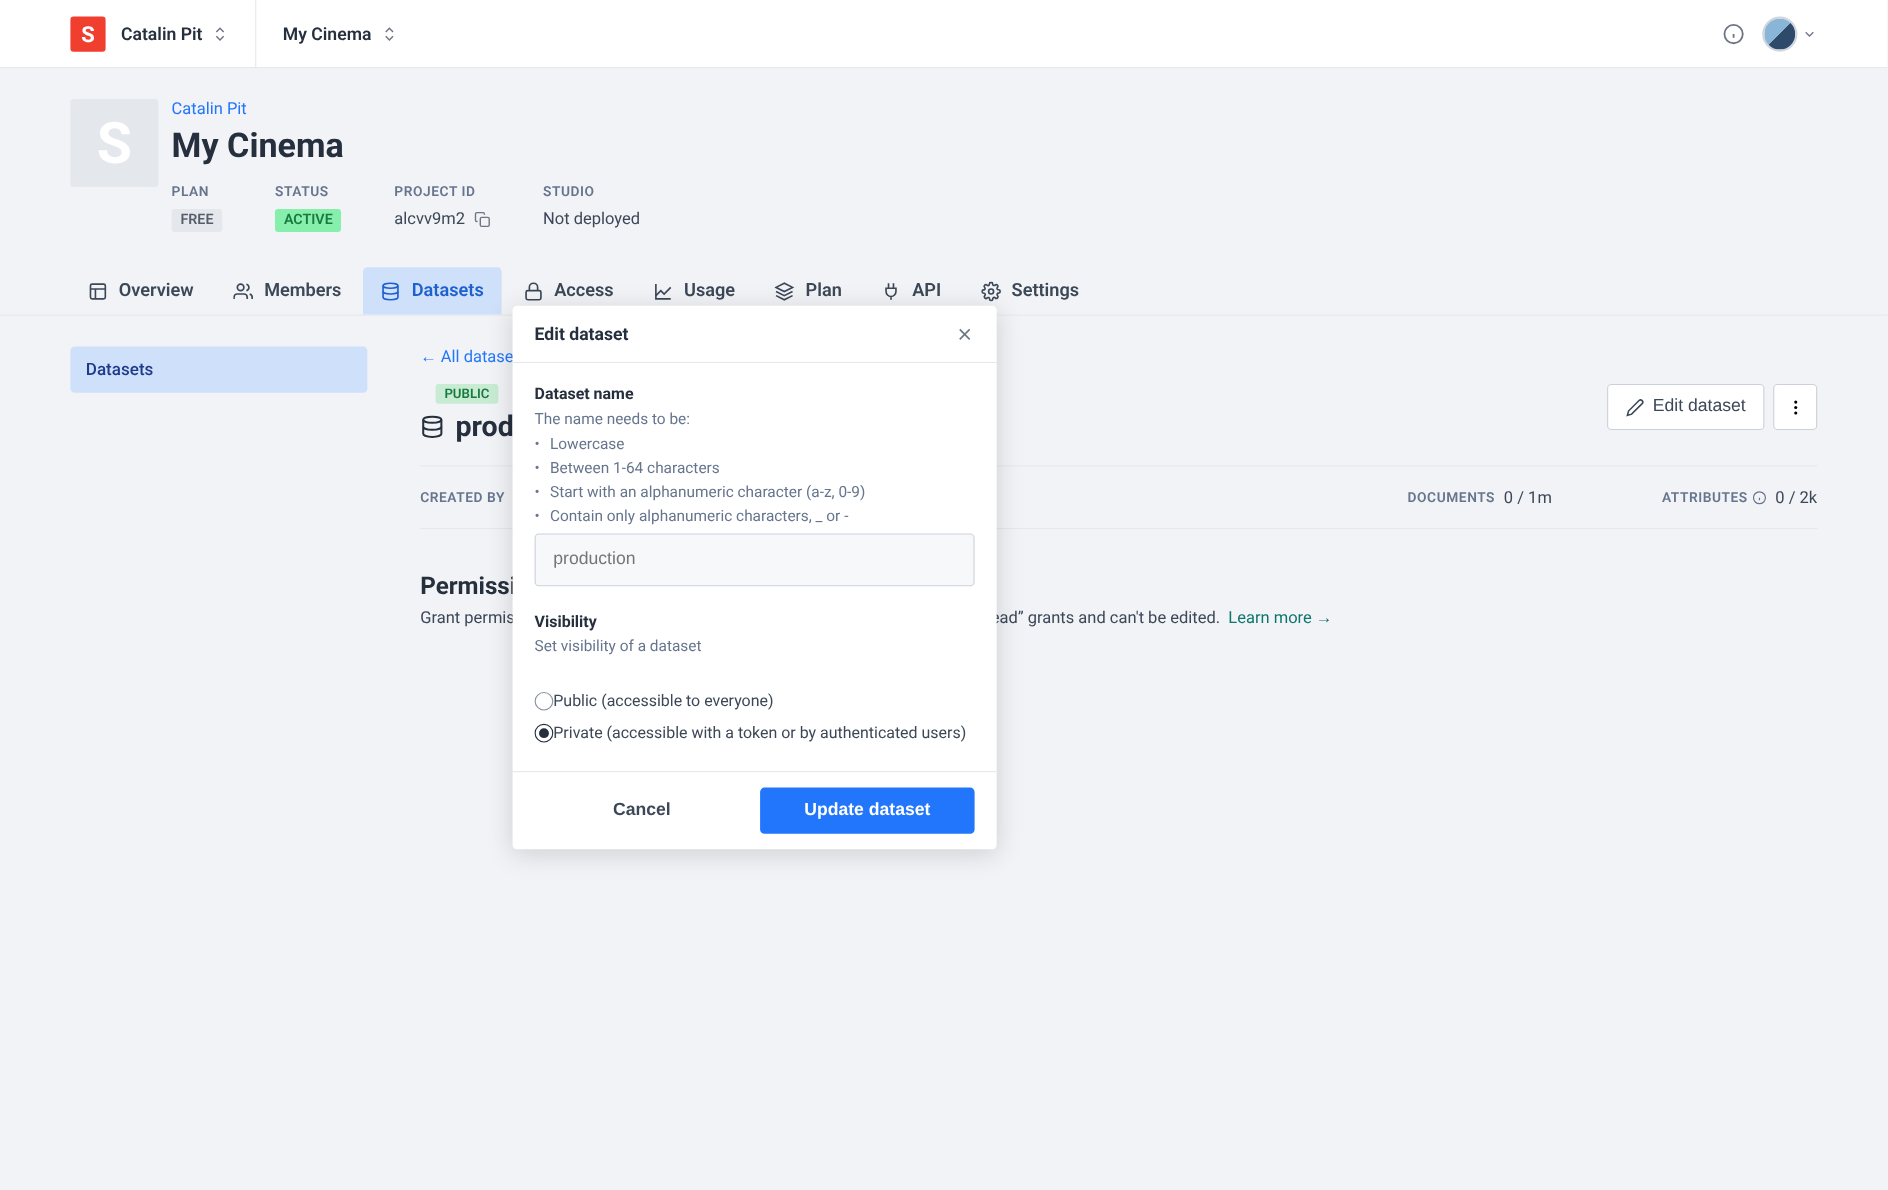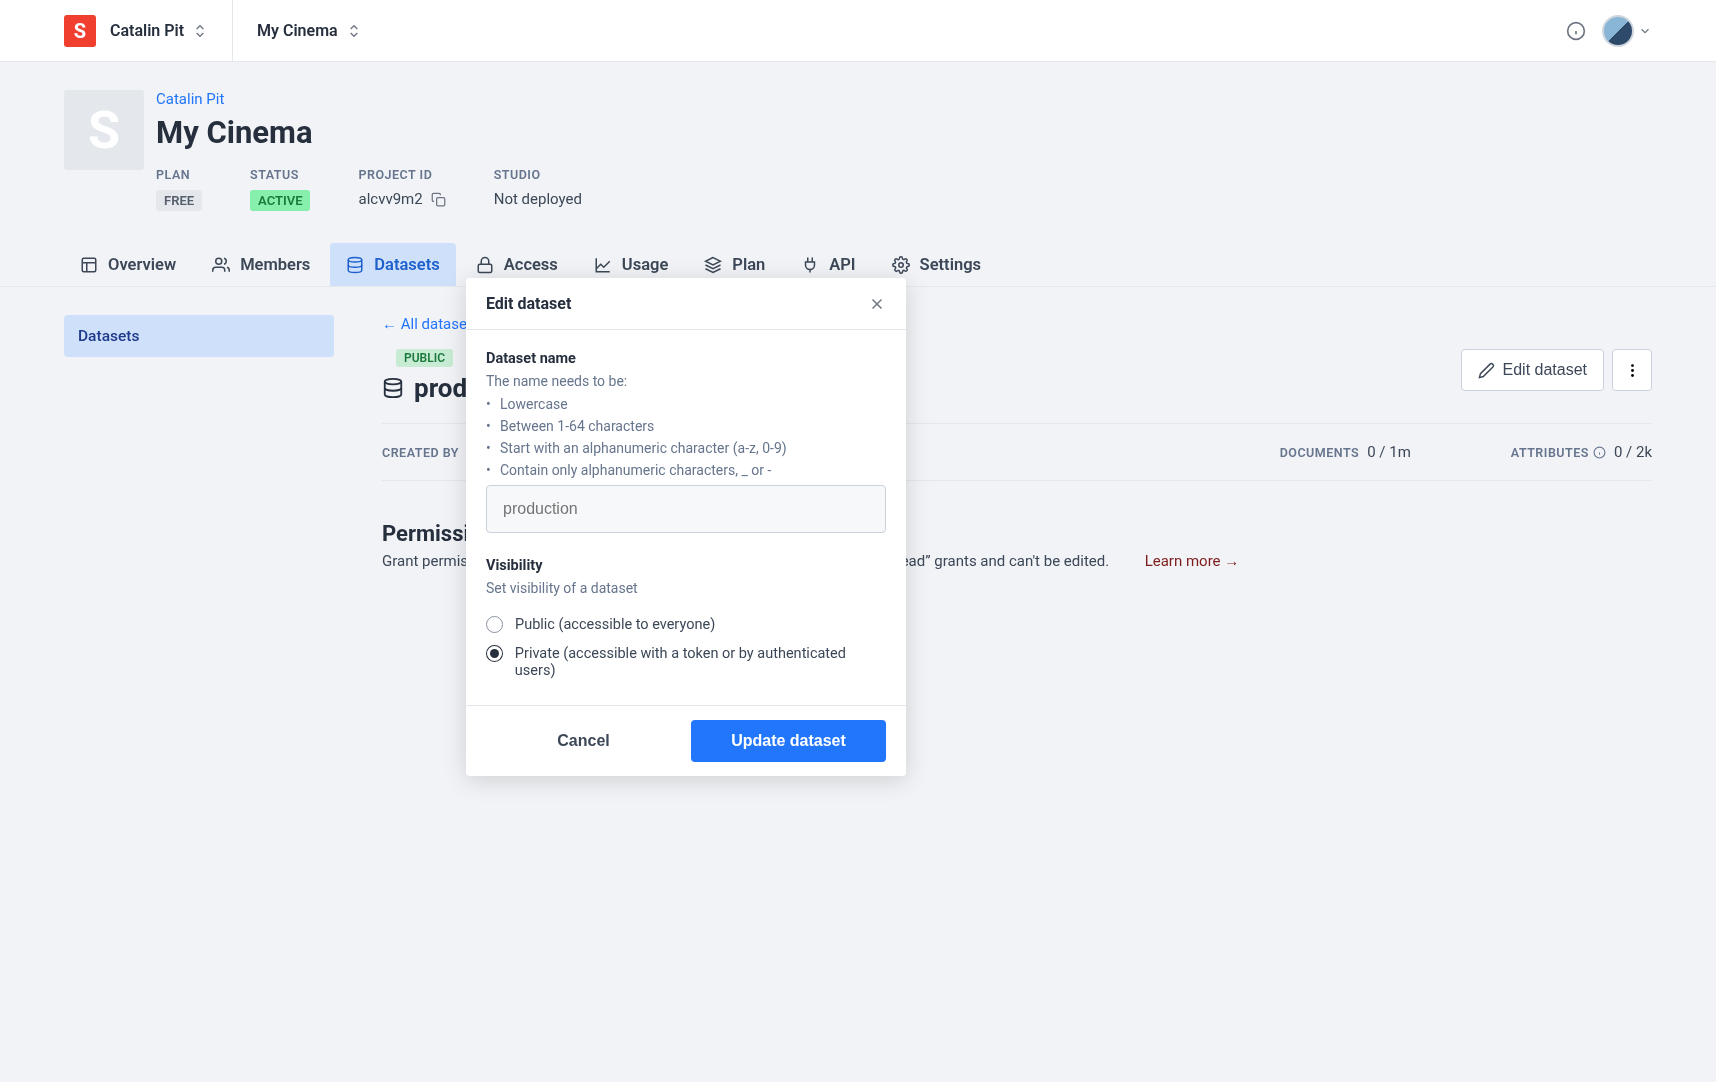--- a/index.html
+++ b/index.html
@@ -50,35 +50,35 @@
 .pencil-icon { width: 17px; height: 17px; }
 .dataset-meta { display: flex; gap: 100px; padding: 16px 0; border-top: 1px solid #e4e8ed; border-bottom: 1px solid #e4e8ed; }
 .dm-item { display: flex; gap: 8px; }
 .dm-label { font-size: 12.5px; font-weight: 600; color: #66758d; letter-spacing: 0.5px; display: flex; align-items: center; gap: 4px; }
 .dm-value { font-size: 15px; color: #3c4757; display: flex; align-items: center; gap: 8px; }
 .mini-avatar { width: 24px; height: 24px; border-radius: 50%; background: linear-gradient(135deg, #89b5d6 50%, #2d4a6b 50%); }
 .info-small { width: 13px; height: 13px; }
 .perm-section { margin-top: 40px; }
 .perm-title { font-size: 22px; font-weight: 700; margin-bottom: 6px; }
 .perm-desc { font-size: 15px; color: #3c4757; }
-.learn-more { color: #7f1d1d; margin-left: 28px; }
+.learn-more { color: #0f766e; }
 
 
 .modal { position: fixed; top: 278px; left: 466px; width: 440px; background: #fff; border-radius: 4px; box-shadow: 0 4px 24px rgba(0,0,0,0.15); z-index: 100; }
 .modal-head { padding: 16px 20px; border-bottom: 1px solid #e4e8ed; display: flex; justify-content: space-between; align-items: center; }
 .modal-title { font-size: 16px; font-weight: 700; }
 .close-x { width: 18px; height: 18px; color: #6e7683; cursor: pointer; }
 .modal-body { padding: 20px; }
 .field-label { font-size: 14.5px; font-weight: 700; margin-bottom: 6px; }
 .field-hint { font-size: 14px; color: #66758d; margin-bottom: 4px; }
 .rule-list { padding-left: 14px; margin-bottom: 4px; }
 .rule-list li { font-size: 14px; color: #66758d; padding: 3px 0; list-style: none; position: relative; }
 .rule-list li::before { content: "•"; position: absolute; left: -14px; }
 .text-input { width: 100%; border: 1px solid #cad1dc; background: #f7f8fa; border-radius: 4px; padding: 14px 16px; font-size: 16px; color: #8a92a0; margin-bottom: 24px; }
-.radio-row { display: flex; align-items: flex-start; gap: 12px; padding: 6px 0; font-size: 14.5px; color: #3c4757; }
+.radio-row { display: flex; align-items: flex-end; padding: 6px 0; font-size: 14.5px; color: #3c4757; }
 .radio { width: 17px; height: 17px; border: 1.5px solid #8a92a0; border-radius: 50%; display: flex; align-items: center; justify-content: center; }
 .radio.checked { border-color: #262f3d; }
 .radio.checked::after { content: ""; width: 9px; height: 9px; background: #262f3d; border-radius: 50%; }
 .modal-foot { border-top: 1px solid #e4e8ed; padding: 14px 20px; display: flex; gap: 10px; }
 .btn-cancel { flex: 1; background: #fff; border: none; font-size: 16px; font-weight: 600; padding: 12px; cursor: pointer; color: #3c4757; border-radius: 4px; }
 .btn-primary { flex: 1; background: #2276fc; color: #fff; border: none; font-size: 16px; font-weight: 600; padding: 12px; cursor: pointer; border-radius: 4px; }
 </style>
 </head>
 <body>
 
@@ -291,21 +291,21 @@
     <div class="field-label">Dataset name</div>
     <div class="field-hint">The name needs to be:</div>
     <ul class="rule-list">
       <li>Lowercase</li>
       <li>Between 1-64 characters</li>
       <li>Start with an alphanumeric character (a-z, 0-9)</li>
       <li>Contain only alphanumeric characters, _ or -</li>
     </ul>
     <input class="text-input" placeholder="production" style="">
     <div class="field-label">Visibility</div>
-    <div class="field-hint" style="margin-bottom:14px">Set visibility of a dataset</div>
+    <div class="field-hint" style="margin-bottom:27px">Set visibility of a dataset</div>
     <label class="radio-row">
       <span class="radio"></span>
       <span>Public (accessible to everyone)</span>
     </label>
     <label class="radio-row">
       <span class="radio checked"></span>
       <span>Private (accessible with a token or by authenticated users)</span>
     </label>
   </div>
   <div class="modal-foot">

